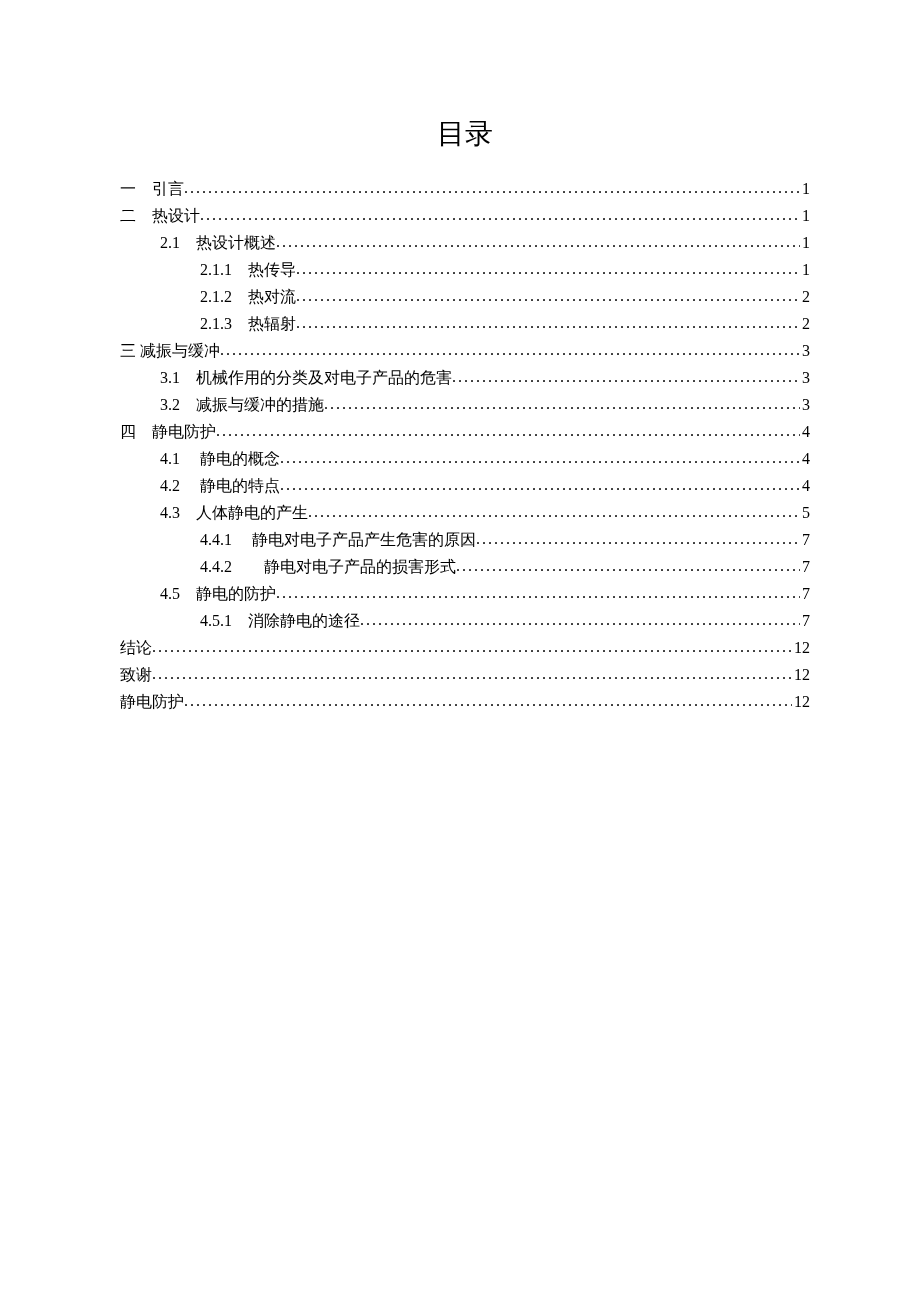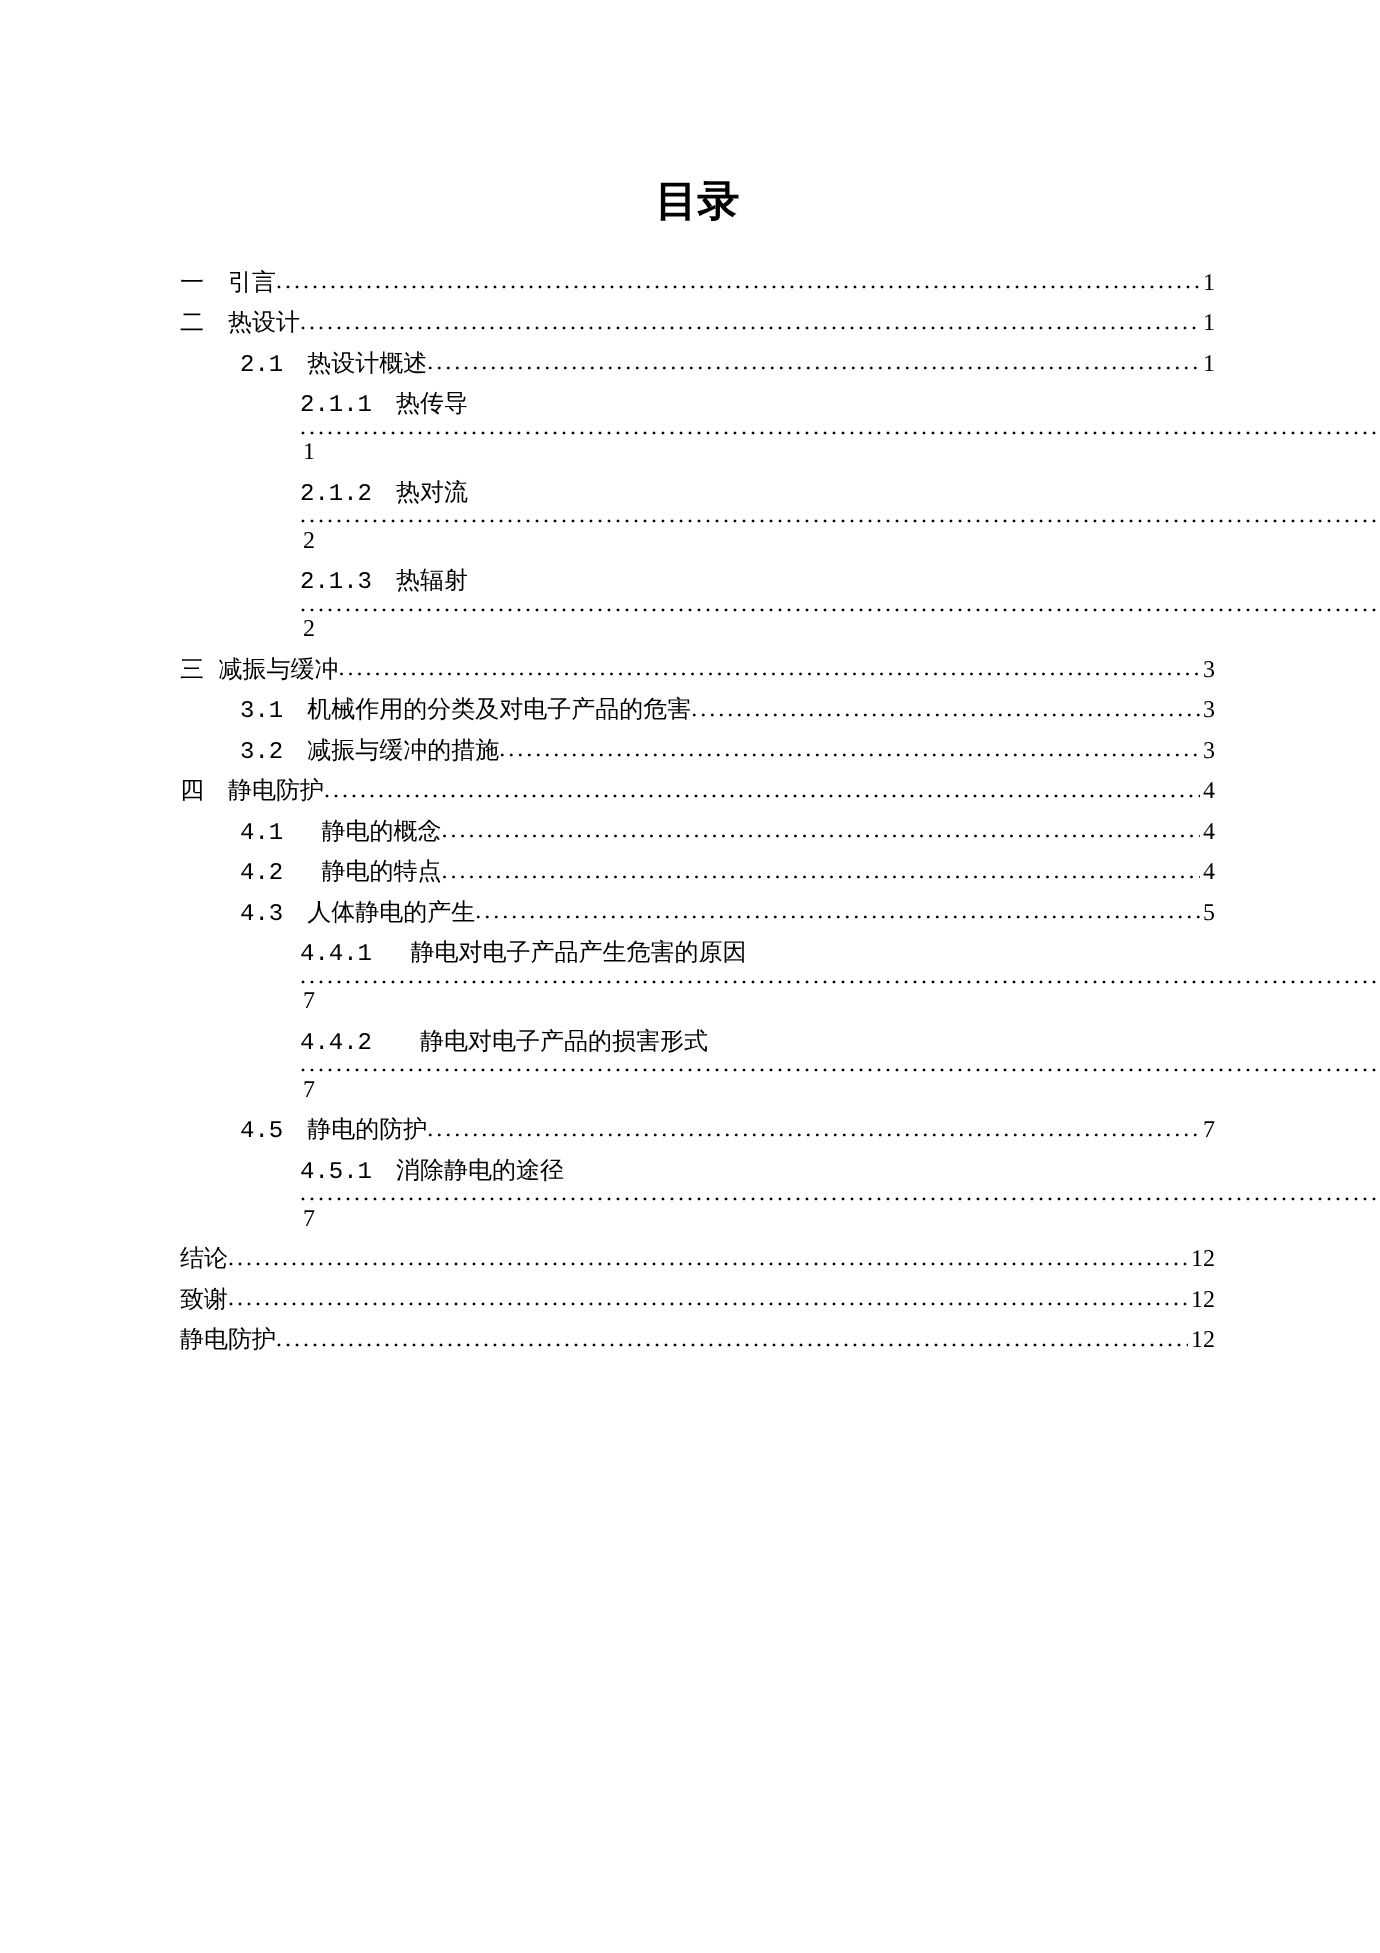--- a/index.html
+++ b/index.html
@@ -11,55 +11,54 @@
       width: 920px;
       height: 1302px;
       background: #ffffff;
       font-family: "SimSun", "宋体", serif;
       color: #000000;
       padding: 115px 110px 0 120px;
     }
     .title {
       text-align: center;
       font-size: 28px;
-      font-weight: bold;
+      font-weight: normal;
       margin-bottom: 28px;
       font-family: "SimHei", "黑体", sans-serif;
     }
     .toc {
       font-size: 16px;
       line-height: 1;
     }
     .toc-row {
       display: flex;
       align-items: baseline;
       white-space: nowrap;
       margin-bottom: 11px;
     }
     .toc-text {
       flex: 0 0 auto;
-      font-family: Liberation Mono, monospace;
     }
     .toc-leader {
       flex: 1 1 auto;
       overflow: hidden;
       letter-spacing: 2px;
       position: relative;
       top: -1px;
     }
     .toc-leader::after {
       content: "............................................................................................................................................";
     }
     .toc-page {
       flex: 0 0 auto;
       padding-left: 2px;
     }
     .indent-0 { padding-left: 0; }
     .indent-1 { padding-left: 40px; justify-content: space-between; }
-    .indent-2 { padding-left: 80px; flex-direction: column; }
+    .indent-2 { padding-left: 80px; }
   </style>
 </head>
 <body>
 
 <h1 class="title">目录</h1>
 
 <div class="toc">
   <div class="toc-row indent-0">
       <span class="toc-text">一　引言</span>
       <span class="toc-leader"></span>

